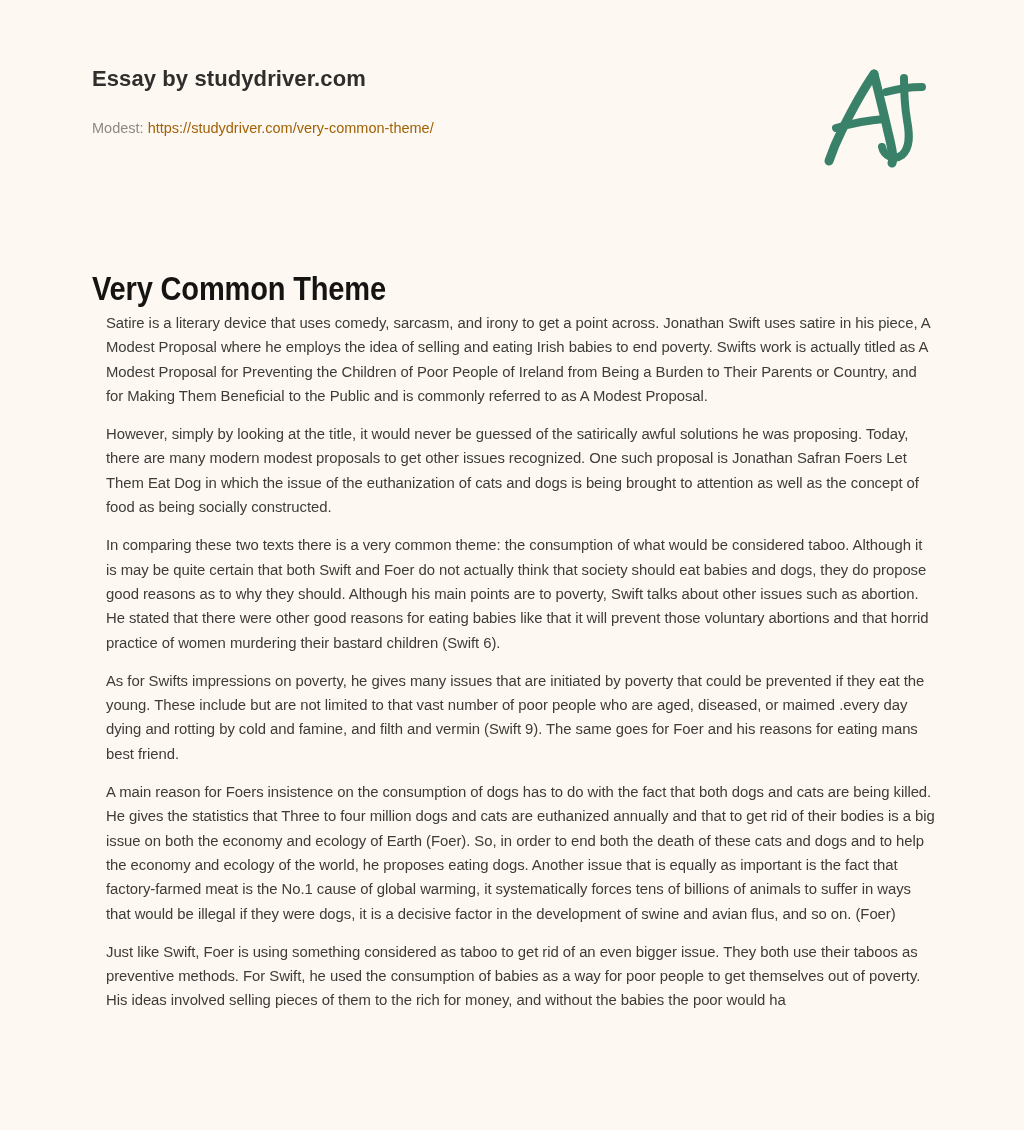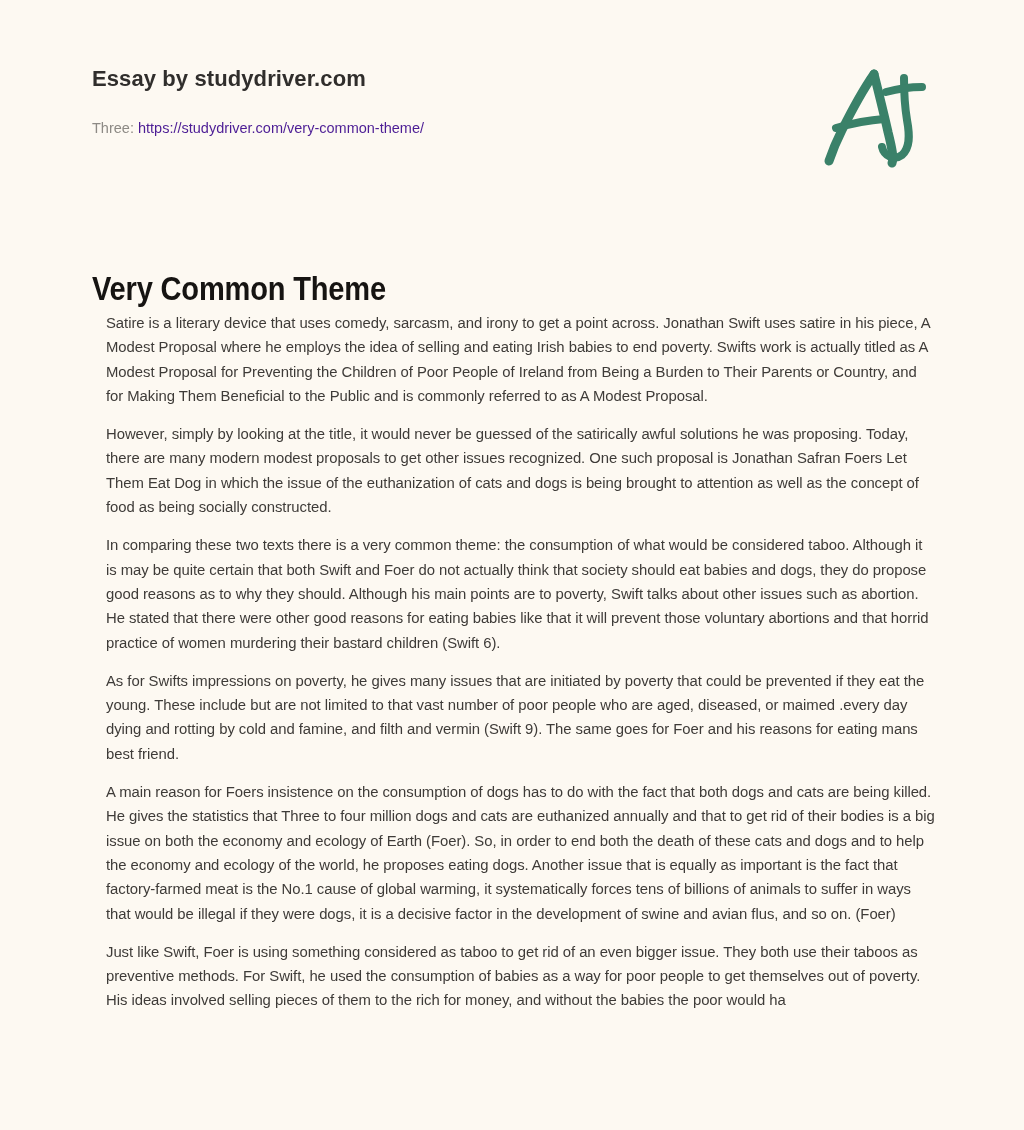--- a/index.html
+++ b/index.html
@@ -48,21 +48,21 @@
     left: 92px;
     top: 119px;
     font-size: 14.5px;
     white-space: nowrap;
     line-height: 18px;
   }
   .source-label {
     color: #8d8a85;
   }
   .source-url {
-    color: #4c1d95;
+    color: #a16207;
     text-decoration: none;
   }
 
   .logo {
     position: absolute;
     left: 812px;
     top: 62px;
     width: 118px;
     height: 112px;
   }
@@ -113,21 +113,21 @@
 </head>
 <body>
 
 <div class="page">
 
   <div class="header">
 
     <div class="brand-line">Essay by studydriver.com</div>
 
     <div class="source-line">
-      <span class="source-label">Three:</span>
+      <span class="source-label">Modest:</span>
       <span class="source-url">https://studydriver.com/very-common-theme/</span>
     </div>
 
     <div class="logo">
       <svg viewBox="0 0 118 112" xmlns="http://www.w3.org/2000/svg">
         <g fill="none" stroke="#3a8169" stroke-linecap="round" stroke-linejoin="round">
 
           <path d="M62 12 C 55 22, 40 48, 30 68 C 24 80, 20 90, 17 99" stroke-width="9"></path>
 
           <path d="M62 12 C 66 28, 72 52, 76 70 C 80 86, 82 96, 80 101" stroke-width="9"></path>

